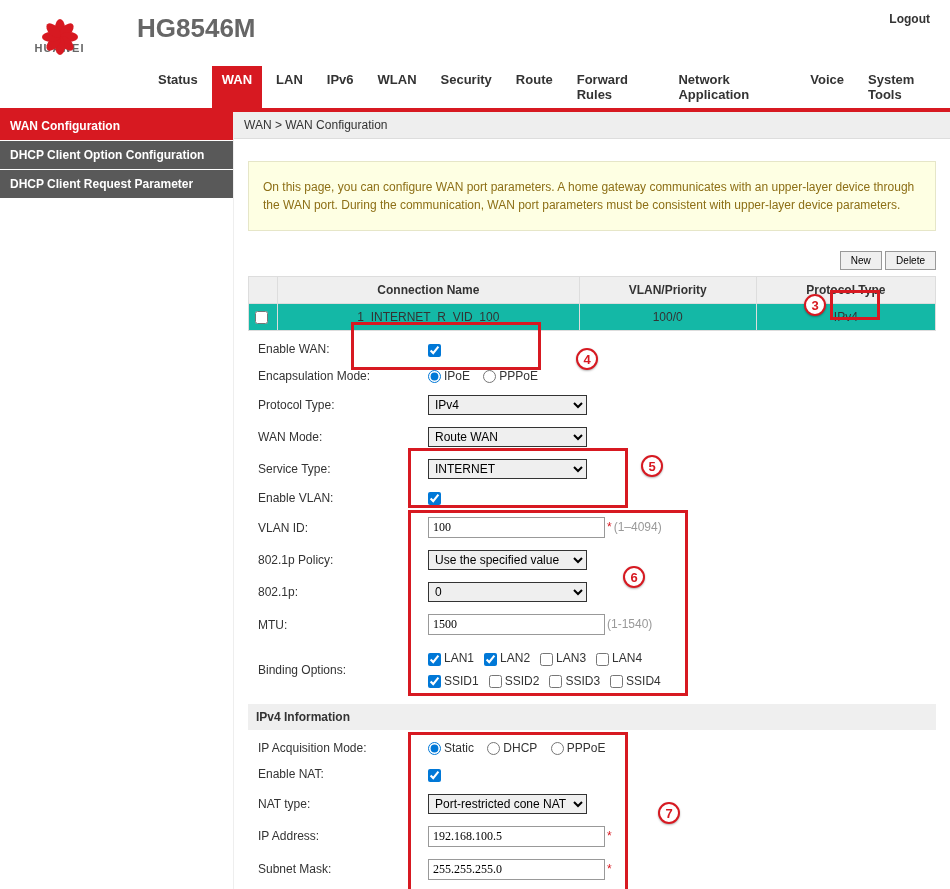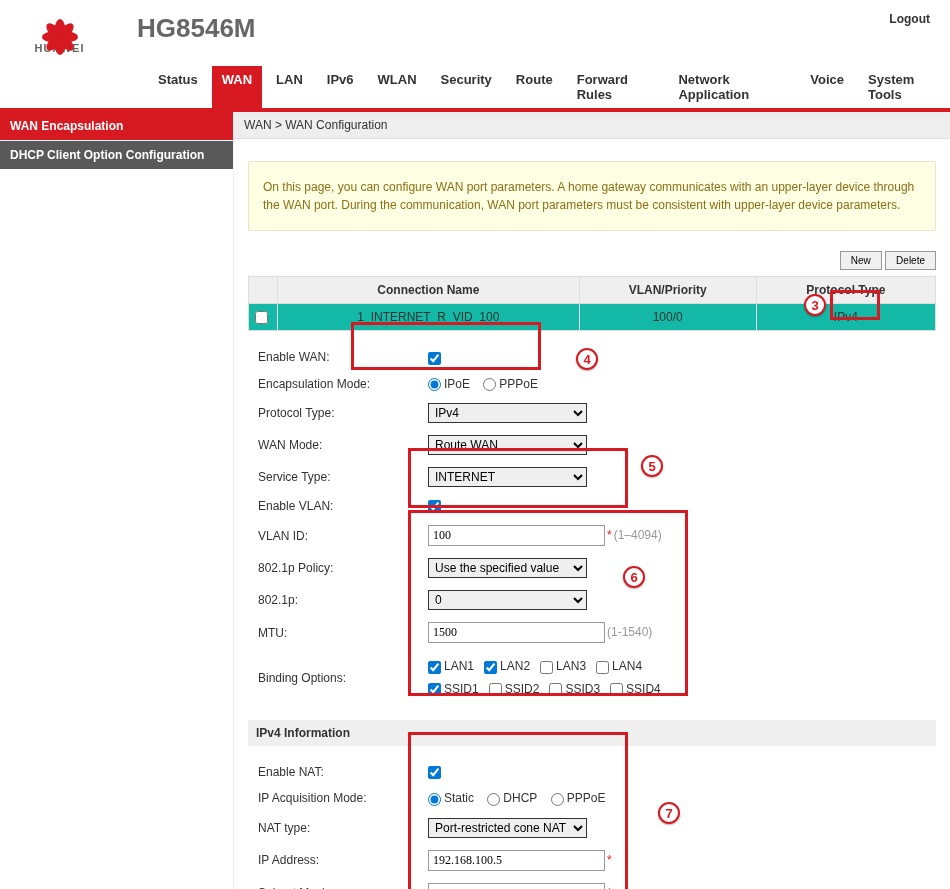--- a/index.html
+++ b/index.html
@@ -20,21 +20,21 @@
 .sidebar-item.active { background: #d71921; color: #fff; }
 .content { flex: 1; }
 .breadcrumb { background: #eeeeee; padding: 6px 10px; font-size: 12px; border-bottom: 1px solid #ddd; }
 .info-panel { margin: 22px 14px 14px 14px; padding: 16px 14px; background: #feffe3; border: 1px solid #e6e6c8; font-size: 12px; color: #8d6f16; line-height: 1.5; }
 .toolbar { text-align: right; padding: 6px 14px 6px 14px; position: relative; }
 .toolbar button { padding: 3px 10px; font-size: 10px; border: 1px solid #999; background: #f0f0f0; cursor: pointer; }
 .conn-table { width: calc(100% - 28px); margin: 0 14px; border-collapse: collapse; }
 .conn-table th { background: #efefef; border: 1px solid #ddd; padding: 6px; font-weight: bold; font-size: 12px; }
 .conn-table td { background: #14b8a6; border: 1px solid #ddd; padding: 6px; text-align: center; font-size: 12px; }
 .section-header { background: #efefef; padding: 6px 8px; font-weight: bold; font-size: 12px; margin: 0 14px; }
-.form-table { width: calc(100% - 28px); margin: 12px 14px; }
+.form-table { width: calc(100% - 28px); margin: 4px 14px; }
 .form-table td { padding: 5px 8px; font-size: 12px; vertical-align: middle; }
 .form-table td.label { width: 168px; white-space: nowrap; }
 input[type=text] { width: 177px; padding: 2px 4px; border: 1px solid #999; font-size: 12px; font-family: Liberation Serif, serif; }
 select { width: 159px; padding: 1px 2px; border: 1px solid #333; font-size: 12px; }
 .hint { color: #999; font-size: 12px; margin-left: 2px; }
 .ast { color: #d71921; margin-left: 2px; }
 .annotation { position: absolute; border: 3px solid #d71921; pointer-events: none; }
 .badge { position: absolute; width: 22px; height: 22px; border: 2px solid #d71921; border-radius: 50%; background: #fff; color: #d71921; font-weight: bold; font-size: 13px; display: flex; align-items: center; justify-content: center; pointer-events: none; box-shadow: 0 1px 2px rgba(0,0,0,0.3); }
 input[type=checkbox],input[type=radio]{ accent-color: #0078d7; margin-right: 3px; vertical-align: middle;}
 label { margin-right: 10px; }
@@ -69,22 +69,23 @@
     <div class="menu-item">Security</div>
     <div class="menu-item">Route</div>
     <div class="menu-item">Forward Rules</div>
     <div class="menu-item">Network Application</div>
     <div class="menu-item">Voice</div>
     <div class="menu-item">System Tools</div>
   </div>
 
 <div class="main">
   <div class="sidebar" id="sidebar">
-      <div class="sidebar-item active">WAN Encapsulation</div>
+      <div class="sidebar-item active">WAN Configuration</div>
       <div class="sidebar-item">DHCP Client Option Configuration</div>
+      <div class="sidebar-item">DHCP Client Request Parameter</div>
     </div>
 
   <div class="content" style="position:relative">
     <div class="breadcrumb">WAN &gt; WAN Configuration</div>
     <div class="info-panel">On this page, you can configure WAN port parameters. A home gateway communicates with an upper-layer device through the WAN port. During the communication, WAN port parameters must be consistent with upper-layer device parameters.</div>
 
     <div class="toolbar">
       <button>New</button>
       <button>Delete</button>
     </div>
@@ -158,30 +159,30 @@
               <div><label><input type="checkbox" checked="" style=""><span>SSID1</span></label><label><input type="checkbox" style=""><span>SSID2</span></label><label><input type="checkbox" style=""><span>SSID3</span></label><label><input type="checkbox" style=""><span>SSID4</span></label></div>
             </td>
           </tr>
     </tbody>
       </table>
 
     <div class="section-header">IPv4 Information</div>
     <table class="form-table">
       <tbody>
           <tr>
-            <td class="label">Enable NAT:</td>
-          <td><input type="checkbox" checked="" style=""></td>
-          </tr>
-      <tr>
             <td class="label">IP Acquisition Mode:</td>
           <td>
             <label><input type="radio" name="ipacq" checked="" style=""><span>Static</span></label>
             <label><input type="radio" name="ipacq" style=""><span>DHCP</span></label>
             <label><input type="radio" name="ipacq" style=""><span>PPPoE</span></label>
           </td>
+          </tr>
+      <tr>
+            <td class="label">Enable NAT:</td>
+          <td><input type="checkbox" checked="" style=""></td>
           </tr>
       <tr>
             <td class="label">NAT type:</td>
           <td><select><option>Port-restricted cone NAT</option></select></td>
           </tr>
       <tr>
             <td class="label">IP Address:</td>
           <td><input type="text" value="192.168.100.5" style=""><span class="ast">*</span></td>
           </tr>
       <tr>

